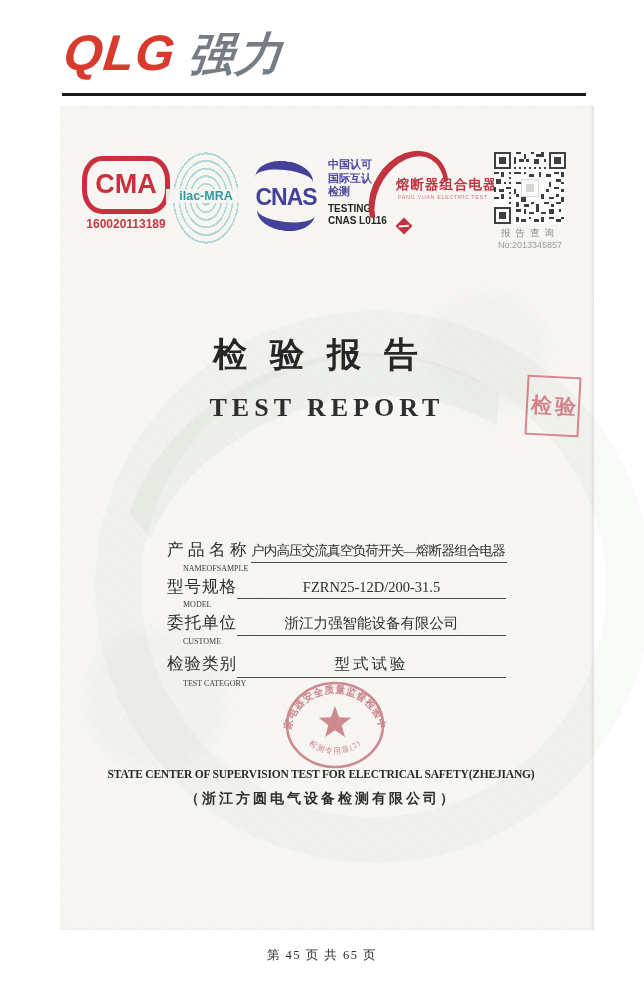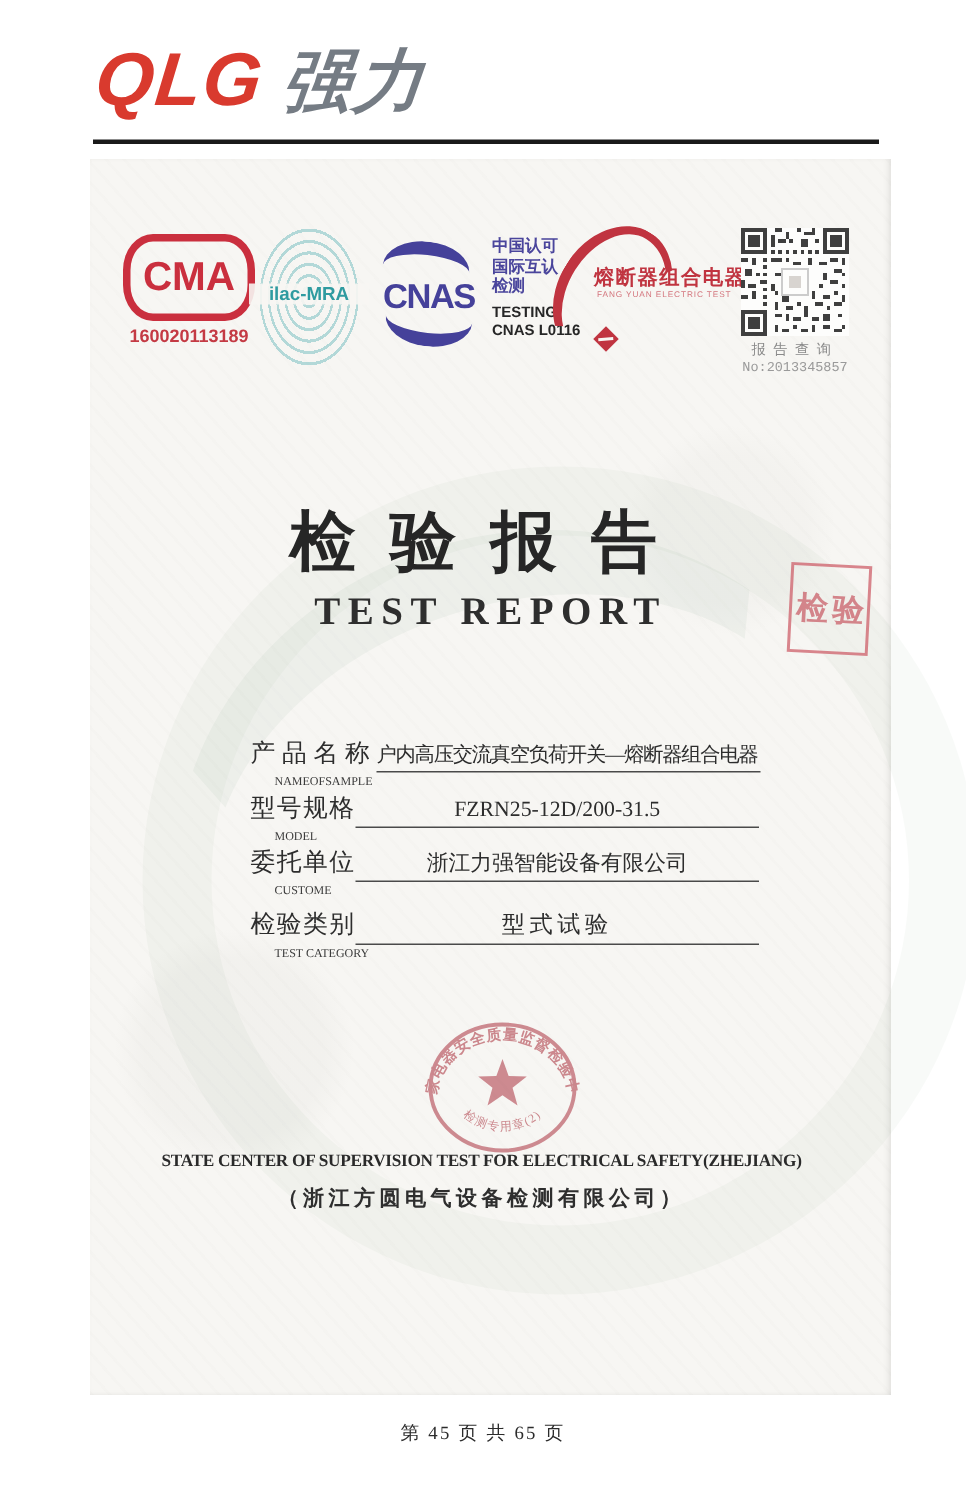--- a/index.html
+++ b/index.html
@@ -51,37 +51,37 @@
           border-left:7px solid #c03440;border-top:5px solid #c03440;border-radius:50%;transform:rotate(32deg);}
   .fy-diamond{position:absolute;left:30px;top:74px;width:12px;height:12px;background:#c03440;transform:rotate(45deg);}
   .fy-diamond:after{content:"";position:absolute;left:5px;top:1px;width:1.5px;height:10px;background:#f7f6f3;transform:rotate(40deg);}
   .fy-cn{position:absolute;left:28px;top:30px;color:#c03440;font-weight:700;font-size:13.5px;letter-spacing:1px;white-space:nowrap;}
   .fy-en{position:absolute;left:30px;top:48px;color:#d4767e;font-size:5.5px;letter-spacing:.6px;white-space:nowrap;
          font-family:"Liberation Sans", sans-serif;}
 
   .qrblock{position:absolute;left:430px;top:46px;width:80px;text-align:center;}
   .qr{width:72px;height:72px;margin:0 auto;display:block;}
   .qr-caption{margin-top:3px;font-size:9.5px;color:#8a8a8a;letter-spacing:5px;white-space:nowrap;}
-  .qr-no{font-size:9px;color:#9a9a9a;font-family:Liberation Mono, monospace;}
+  .qr-no{font-size:9px;color:#9a9a9a;font-family:Liberation Sans, sans-serif;}
 
   
   .title-cn{position:absolute;left:0;top:226px;width:100%;text-align:center;
-            font-size:44px;font-weight:700;color:#262626;letter-spacing:23px;white-space:nowrap;}
+            font-size:34px;font-weight:700;color:#262626;letter-spacing:23px;white-space:nowrap;}
   .title-en{position:absolute;left:0;top:287px;width:100%;text-align:center;
             font-size:26px;font-weight:700;color:#2e2e2e;letter-spacing:5px;}
 
   .corner-stamp{position:absolute;left:466px;top:270px;width:50px;height:56px;
             border:2px solid rgba(205,95,105,.75);transform:rotate(3deg);overflow:hidden;}
   .corner-stamp span{position:absolute;left:3px;top:14px;width:70px;font-size:21px;font-weight:700;
             letter-spacing:3px;color:rgba(200,90,100,.72);white-space:nowrap;}
 
   
   .frow{position:absolute;left:107px;width:339px;}
   .f1{top:385px;} .f2{top:422px;} .f3{top:458px;} .f4{top:499px;}
-  .fline{display:flex;align-items:baseline;}
+  .fline{display:flex;align-items:baseline;margin-top:48px;}
   .flabel{font-size:16.5px;color:#2d2d2d;white-space:nowrap;letter-spacing:1px;}
   .f1 .flabel{letter-spacing:4.5px;}
   .fvalue{flex:1;border-bottom:1.3px solid #4a4a4a;text-align:center;font-size:14.5px;color:#2d2d2d;
           white-space:nowrap;padding:0 2px 2px 2px;}
   .f1 .fvalue{text-align:left;font-size:13.5px;letter-spacing:-0.8px;padding-left:0;}
   .f4 .fvalue{letter-spacing:3px;font-size:15.5px;}
   .fsub{margin-top:1px;font-size:8px;color:#3a3a3a;letter-spacing:0px;padding-left:16px;}
 
   
   .issuer-cn{position:absolute;left:-9px;top:628px;width:100%;text-align:center;

